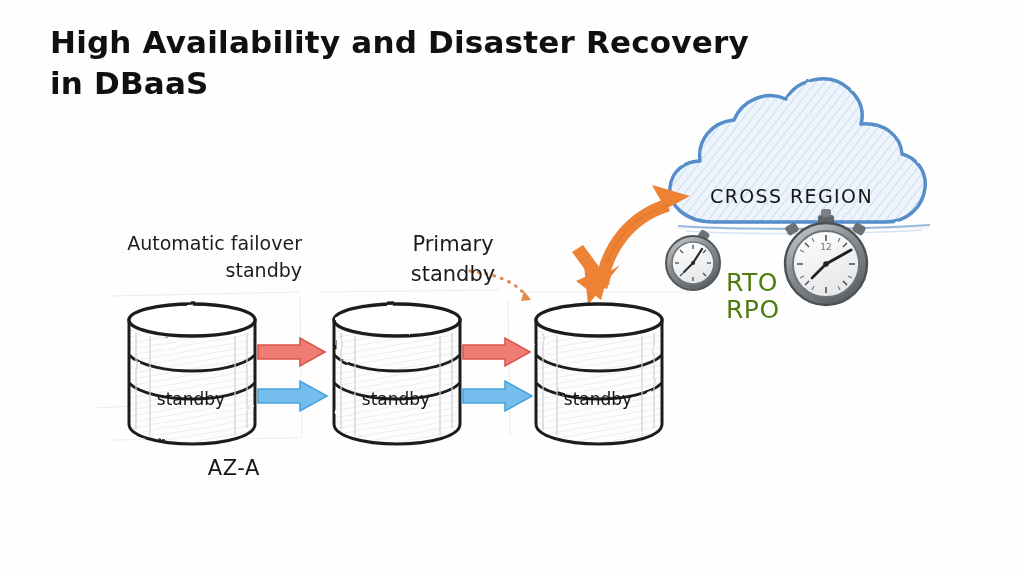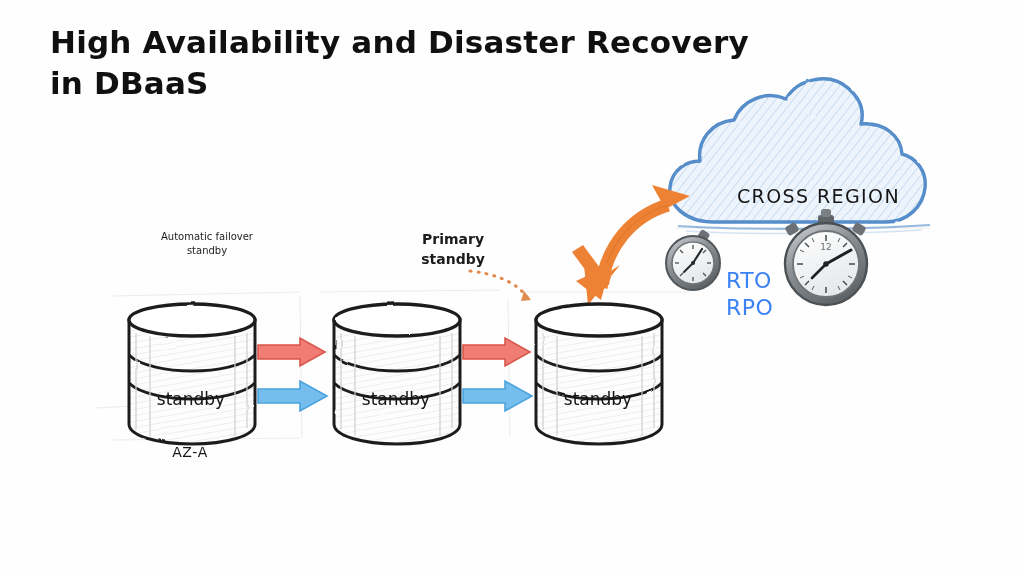--- a/index.html
+++ b/index.html
@@ -37,55 +37,56 @@
     white-space: pre-line;
   }
   .hand {
     position: absolute;
     font-family: "DejaVu Sans", sans-serif;
     color: #1c1c1c;
     white-space: pre-line;
   }
   .note-a {
     left: 112px; top: 230px; width: 190px;
-    font-size: 10px; line-height: 1.42; text-align: center;
+    font-size: 19px; line-height: 1.42; text-align: right;
   }
   .note-p {
     left: 388px; top: 230px; width: 130px;
-    font-size: 14px; line-height: 1.42; text-align: center; font-weight: bold;
+    font-size: 21px; line-height: 1.42; text-align: center;
   }
   .az {
-    font-size: 14px;
-    text-align: center;
+    font-size: 21px;
+    text-align: right;
     width: 140px;
     color: #161616;
     letter-spacing: 0.6px;
+    margin-top: 12px;
   }
   .az-a { left: 120px; top: 444px; }
   .az-b { left: 326px; top: 444px; }
   .az-c { left: 528px; top: 444px; }
   .db-label {
     font-size: 17px;
     text-align: center;
     width: 128px;
     color: #141414;
   }
   .db-a { left: 127px; top: 389px; }
   .db-b { left: 332px; top: 389px; }
   .db-c { left: 534px; top: 389px; }
   .cloud-label {
     left: 710px; top: 185px; width: 190px;
     font-size: 19px;
-    text-align: right;
+    text-align: left;
     letter-spacing: 1.4px;
     color: #161616;
   }
   .metric {
-    font-size: 22px;
-    color: #3b82f6;
+    font-size: 25px;
+    color: #4d7c0f;
     letter-spacing: 0.5px;
   }
   .m-rto { left: 726px; top: 268px; }
   .m-rpo { left: 726px; top: 295px; }
 </style>
 </head>
 <body>
 
 <div id="canvas">
 

